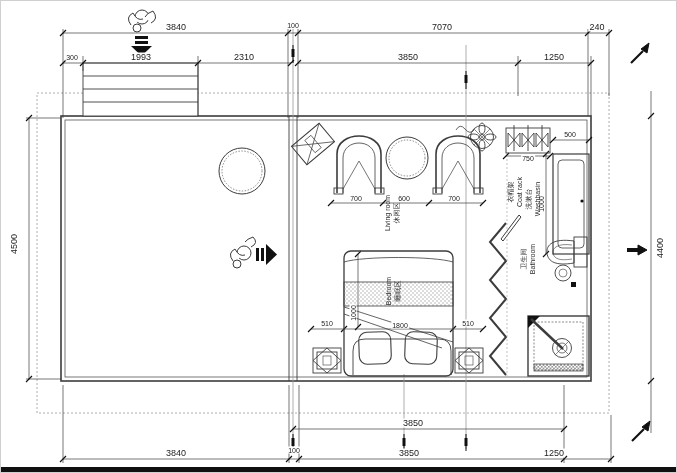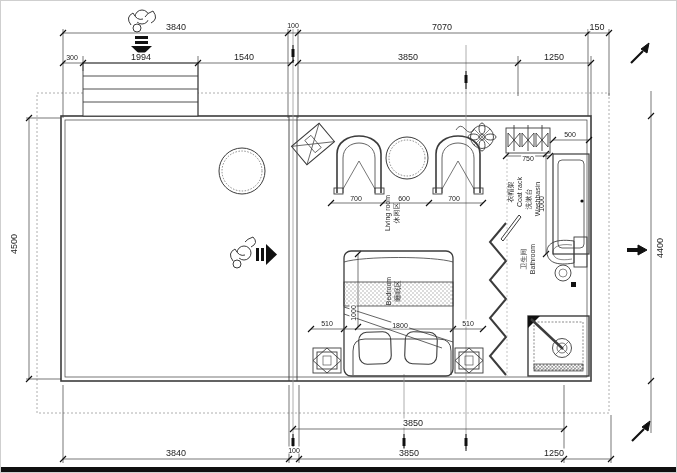--- a/index.html
+++ b/index.html
@@ -282,25 +282,25 @@
   </g>
   <g stroke="#111" fill="#111">
     <line x1="631" y1="440" x2="643" y2="428" stroke-width="2.2"></line>
     <polygon points="641,426 649,420 647,430"></polygon>
   </g>
 </svg>
 
 <span class="dim" style="left:175px;top:26px">3840</span>
 <span class="dim s" style="left:292px;top:24px">100</span>
 <span class="dim" style="left:441px;top:26px">7070</span>
-<span class="dim" style="left:596px;top:26px">150</span>
+<span class="dim" style="left:596px;top:26px">240</span>
 
 <span class="dim s" style="left:71px;top:56px">300</span>
-<span class="dim" style="left:140px;top:56px">1994</span>
-<span class="dim" style="left:243px;top:56px">1540</span>
+<span class="dim" style="left:140px;top:56px">1993</span>
+<span class="dim" style="left:243px;top:56px">2310</span>
 <span class="dim" style="left:407px;top:56px">3850</span>
 <span class="dim" style="left:553px;top:56px">1250</span>
 
 <span class="dim" style="left:412px;top:422px">3850</span>
 
 <span class="dim" style="left:175px;top:452px">3840</span>
 <span class="dim s" style="left:293px;top:449px">100</span>
 <span class="dim" style="left:408px;top:452px">3850</span>
 <span class="dim" style="left:553px;top:452px">1250</span>
 

